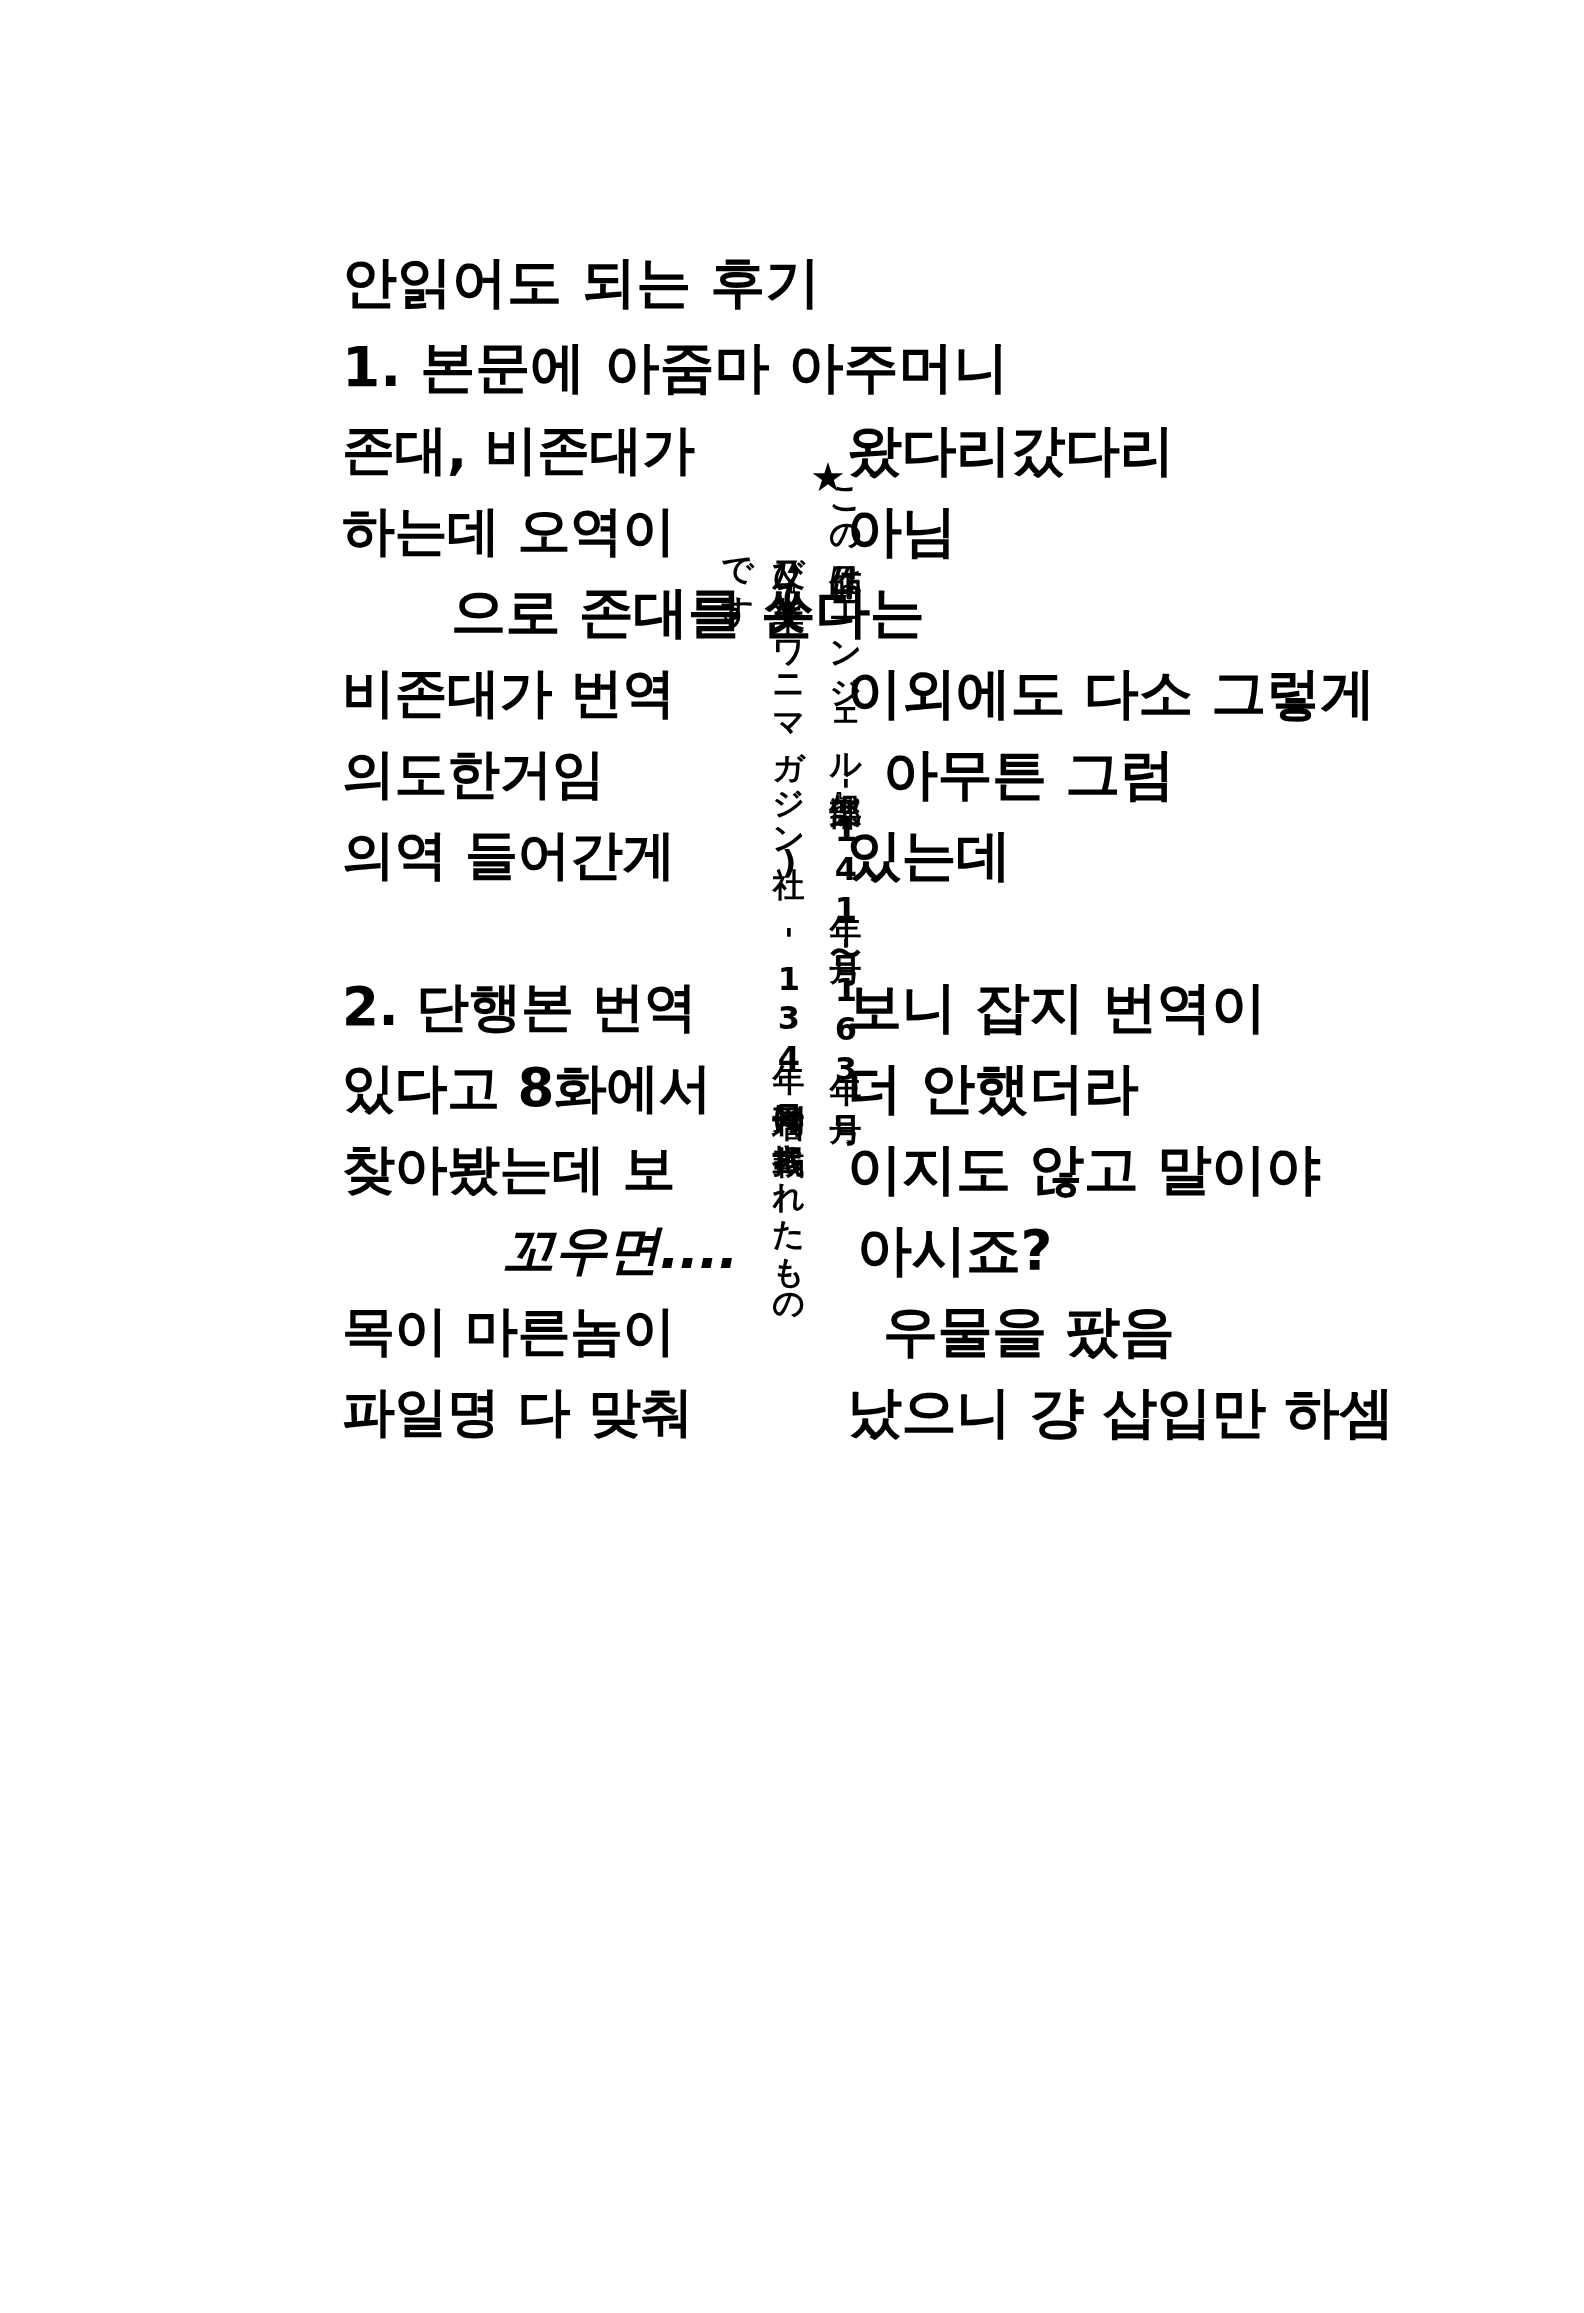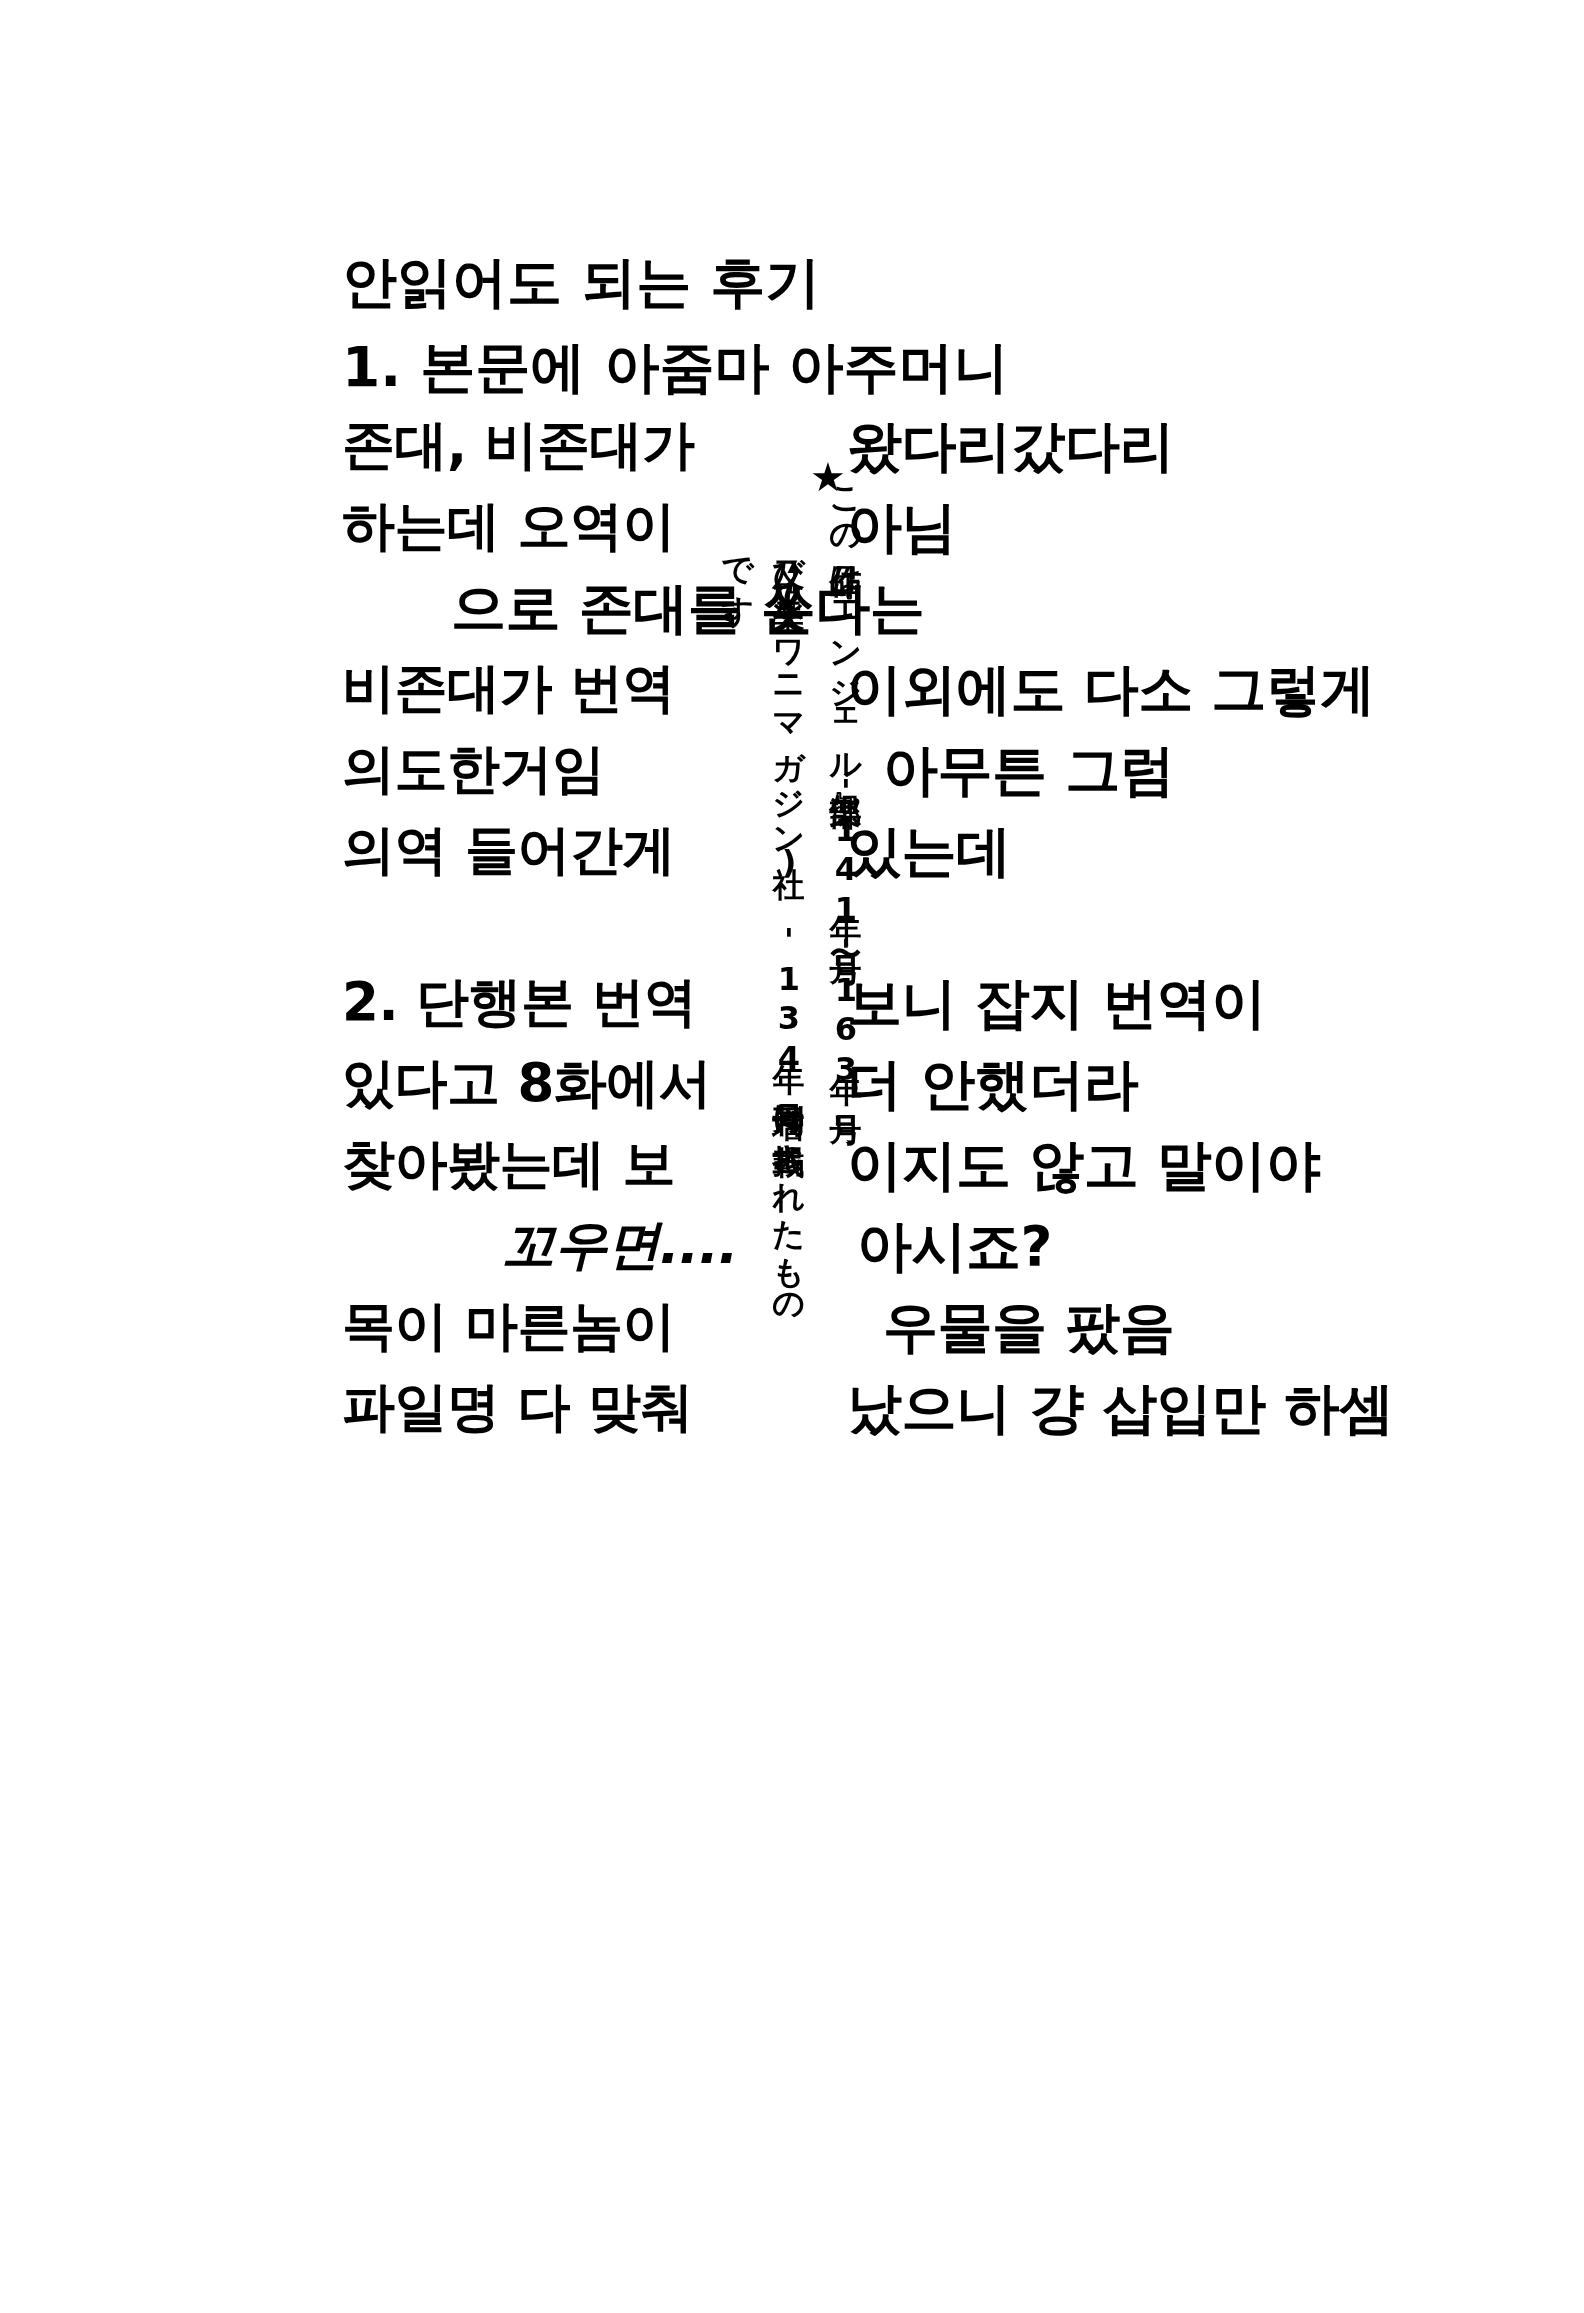--- a/index.html
+++ b/index.html
@@ -31,21 +31,21 @@
     white-space: pre;
   }
 
   .kr-gap {
     height: 71px;
   }
 
   
   .kr-row {
     display: flex;
-    align-items: flex-start;
+    align-items: center;
     height: 81px;
   }
   .kr-left {
     width: 396px;
     flex: 0 0 396px;
     text-align: left;
     font-size: 53px;
     font-weight: 700;
     white-space: pre;
     letter-spacing: -0.5px;

